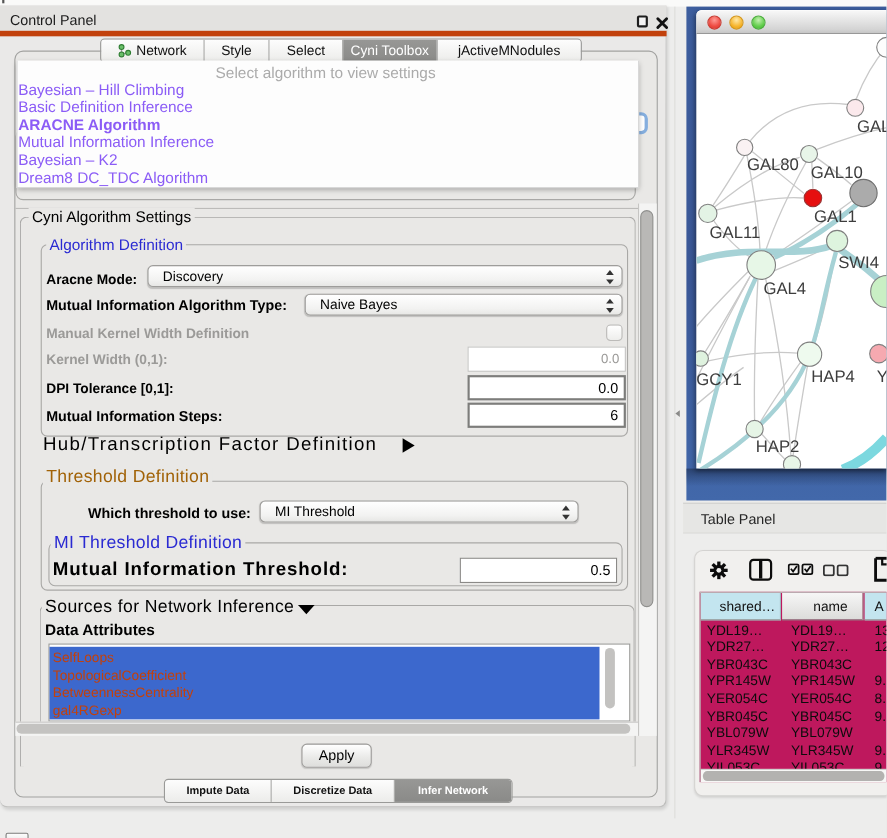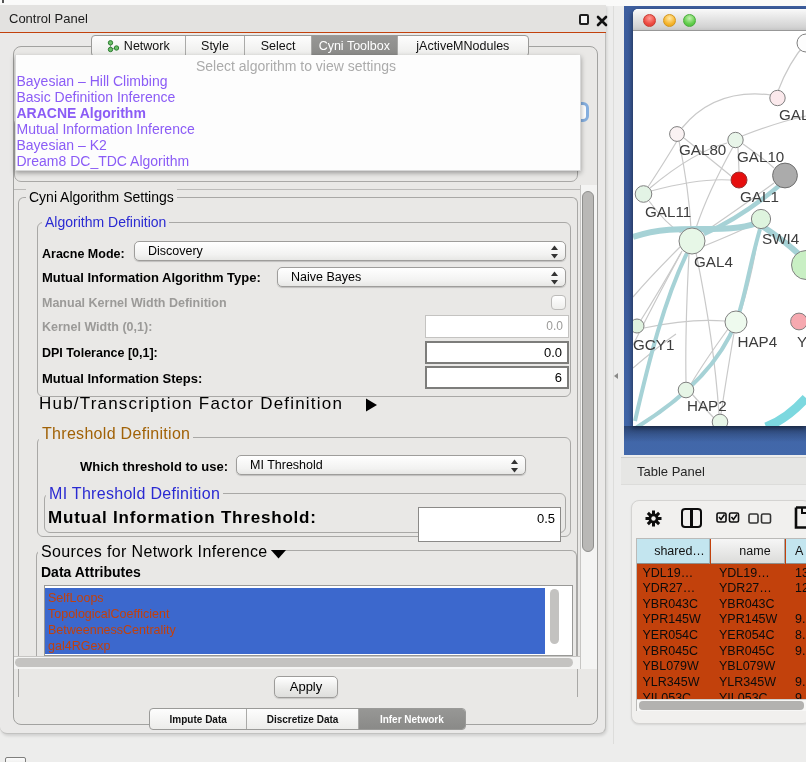--- a/index.html
+++ b/index.html
@@ -3,21 +3,21 @@
 <style>
 * { margin:0; padding:0; box-sizing:border-box; }
 html,body { width:806px; height:762px; overflow:hidden; }
 body { background:#ededec; font-family:"Liberation Sans", sans-serif; position:relative; }
 .abs { position:absolute; }
 
 #topstrip { left:0; top:0; width:806px; height:6px; background:#fafaf9; }
 #cpwin { left:0; top:5px; width:606px; height:729px; background:#eae9e8;
   border-right:1px solid #bdbdbb; border-bottom:1px solid #c2c2c0;
   border-radius:0 0 7px 7px; box-shadow:1px 2px 3px rgba(0,0,0,0.12); }
-#cptitle { left:0; top:0; width:606px; height:28px; background:#e3e2e0; border-bottom:1px solid #c2410c;
+#cptitle { left:0; top:0; width:606px; height:28px; background:#e3e2e0; border-bottom:5px solid #c2410c;
   font-size:13px; color:#1b1b1b; line-height:28px; padding-left:9px; }
 #floatbtn { left:579px; top:9px; width:10px; height:11px; border:2px solid #1e1e1e; border-radius:2px; background:#f4f4f4; }
 
 #pane { left:13px; top:41px; width:585px; height:679px; border:1px solid #a2a2a0; border-radius:8px; background:#e9e8e6; }
 
 .seg { position:absolute; height:22px; display:flex; font-size:12.5px; color:#111;
   border:1px solid #9a9a98; border-radius:4px; background:linear-gradient(#fdfdfd,#ececea); overflow:hidden; }
 .seg>div { display:flex; align-items:center; justify-content:center; border-right:1px solid #aaaaa8; white-space:nowrap; }
 .seg>div:last-child { border-right:none; }
 .seg>div.sel { background:linear-gradient(#979795,#8a8a88); color:#fff; }
@@ -124,21 +124,21 @@
       <span>MI Threshold</span>
     <svg width="11" height="16" viewBox="0 0 11 16">
         <path d="M5.5 1.5 L9 6 L2 6 Z" fill="#333"></path>
         <path d="M5.5 14.5 L9 10 L2 10 Z" fill="#333"></path>
       </svg>
     </div>
 
   <div class="grp" style="left:44px;top:488px;width:522px;height:40px;"></div>
   <div class="grptitle" style="left:46px;top:480px;color:#2a2ad2;font-size:16px;letter-spacing:0.3px;">MI Threshold Definition</div>
   <div class="lbl" style="left:48px;top:503px;font-size:17px;letter-spacing:0.8px;">Mutual Information Threshold:</div>
-  <div class="field" style="left:418px;top:502px;width:143px;height:35px;border:1px solid #8b8a88;line-height:21px;font-size:13px;">0.5</div>
+  <div class="field" style="left:418px;top:502px;width:143px;height:23px;border:1px solid #8b8a88;line-height:21px;font-size:13px;">0.5</div>
 
   <div class="grp" style="left:36px;top:545px;width:541px;height:110px;border-bottom:none;border-radius:6px 6px 0 0;"></div>
   <div class="grptitle" style="left:38px;top:538px;font-size:16px;letter-spacing:0.36px;color:#000;">Sources for Network Inference</div>
   <svg class="abs" style="left:270px;top:543px" width="17" height="12" viewBox="0 0 17 12">
       <path d="M1 2 L16 2 L8.5 10.5 Z" fill="#000"></path>
     </svg>
   <div class="lbl" style="left:41px;top:559px;font-size:14px;">Data Attributes</div>
 
   <div class="abs" style="left:44px;top:580px;width:529px;height:71px;background:#fff;border:1px solid #999997;"></div>
   <div class="abs" style="left:45px;top:583px;width:500px;height:66px;background:#3c68cd;"></div>
@@ -285,21 +285,21 @@
 </svg>
 <svg class="abs" style="left:748px;top:513px" width="24" height="11" viewBox="0 0 24 11">
   <rect x="1" y="1" width="9" height="9" rx="1.5" fill="none" stroke="#333" stroke-width="1.6"></rect>
   <rect x="13.5" y="1" width="9" height="9" rx="1.5" fill="none" stroke="#333" stroke-width="1.6"></rect>
 </svg>
 <svg class="abs" style="left:794px;top:506px" width="13" height="23" viewBox="0 0 13 23">
   <path d="M2 1.5 L13 1.5 M2 1.5 L2 21.5 L13 21.5" stroke="#0c0c0c" stroke-width="2.6" fill="none"></path>
   <path d="M8 1.5 L8 7 L13 7" stroke="#0c0c0c" stroke-width="2" fill="none"></path>
 </svg>
 
-<div class="abs" style="left:636px;top:538px;width:170px;height:173px;background:#c2410c;border-left:1px solid #bbbab8;border-top:1px solid #bbbab8;overflow:hidden;">
+<div class="abs" style="left:636px;top:538px;width:170px;height:173px;background:#be185d;border-left:1px solid #bbbab8;border-top:1px solid #bbbab8;overflow:hidden;">
   <div class="abs" style="left:0;top:0;width:73px;height:25px;background:#c3e5ef;border-right:1px solid #9fb6bd;border-bottom:1px solid #8f8f8d;
     font-size:12.5px;color:#111;text-align:center;line-height:25px;padding-left:13px;">shared…</div>
   <div class="abs" style="left:74px;top:0;width:74px;height:25px;background:linear-gradient(#f6f6f6,#dcdcda);border-right:1px solid #a8a8a6;border-bottom:1px solid #8f8f8d;
     font-size:12.5px;color:#111;text-align:center;line-height:25px;padding-left:15px;">name</div>
   <div class="abs" style="left:149px;top:0;width:21px;height:25px;background:#c3e5ef;border-bottom:1px solid #8f8f8d;
     font-size:12.5px;color:#111;line-height:25px;padding-left:9px;">A</div>
   <div class="abs" style="left:5.5px;top:26.5px;font-size:12.5px;line-height:15.66px;color:#0c0c0c;">YDL19…<br>YDR27…<br>YBR043C<br>YPR145W<br>YER054C<br>YBR045C<br>YBL079W<br>YLR345W<br>YIL053C</div>
   <div class="abs" style="left:82px;top:26.5px;font-size:12.5px;line-height:15.66px;color:#0c0c0c;">YDL19…<br>YDR27…<br>YBR043C<br>YPR145W<br>YER054C<br>YBR045C<br>YBL079W<br>YLR345W<br>YIL053C</div>
   <div class="abs" style="left:158px;top:26.5px;font-size:12.5px;line-height:15.66px;color:#0c0c0c;">13<br>12<br>&nbsp;<br>9.<br>8.<br>9.<br>&nbsp;<br>9.<br>9</div>
   <div class="abs" style="left:0;top:160px;width:170px;height:13px;background:#f7f7f6;border-top:1px solid #d0d0ce;"></div>

